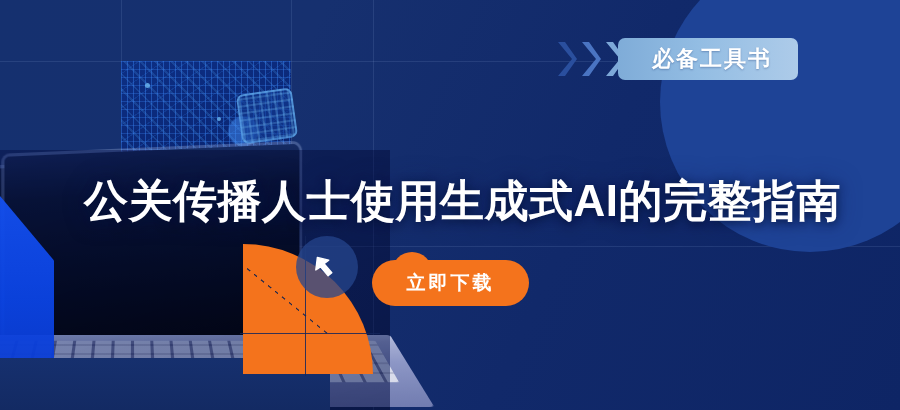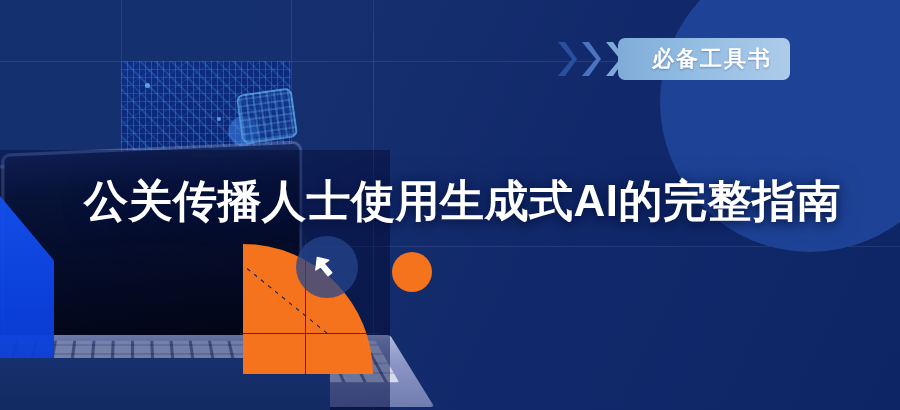--- a/index.html
+++ b/index.html
@@ -130,21 +130,21 @@
   
   .hero-circle{
     position:absolute;left:660px;top:-48px;width:300px;height:300px;border-radius:50%;
     background:#1e4396;
   }
 
   
   .badge-row{position:absolute;left:556px;top:38px;height:42px;display:flex;align-items:center;}
   .chev{width:22px;height:42px;margin-right:2px;}
   .badge{
-    height:42px;padding:0 18px 0 34px;margin-left:-10px;
+    height:42px;padding:0 26px 0 34px;margin-left:-10px;
     display:flex;align-items:center;justify-content:center;
     background:linear-gradient(90deg,#7facd8 0%,#93bde3 45%,#adcbe9 100%);
     border-radius:7px;
     color:#ffffff;font-size:22px;font-weight:bold;letter-spacing:2px;
     text-shadow:0 1px 2px rgba(20,45,110,.35);
   }
 
   
   .title{
     position:absolute;left:84px;top:172px;width:740px;
@@ -218,14 +218,15 @@
       <path d="M2 4 L16 21 L2 38 L9 38 L21 21 L9 4 Z" fill="#4a74c2"></path>
     </svg>
     <svg class="chev" viewBox="0 0 22 42">
       <path d="M2 4 L16 21 L2 38 L9 38 L21 21 L9 4 Z" fill="#7da8d8"></path>
     </svg>
     <div class="badge">必备工具书</div>
   </div>
 
   <div class="title">公关传播人士使用生成式AI的完整指南</div>
 
+  <button class="cta">立即下载</button>
 
 </div>
 
 </body></html>

